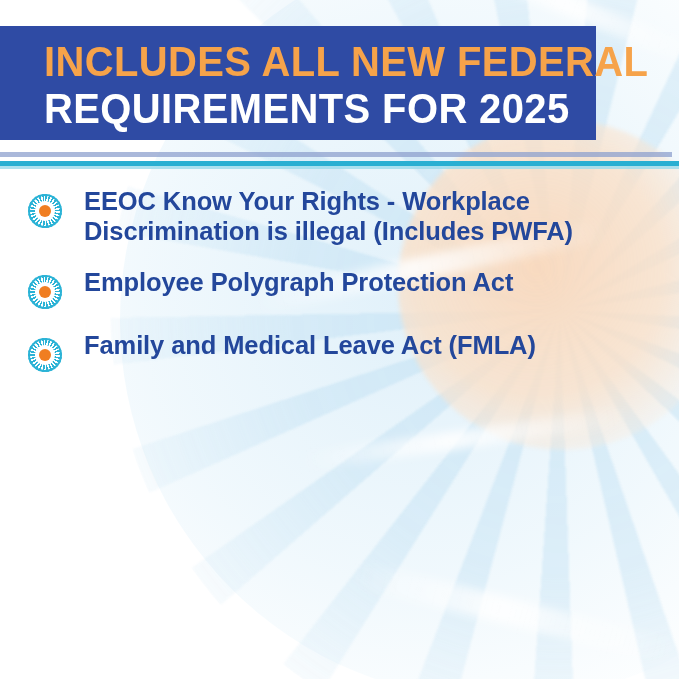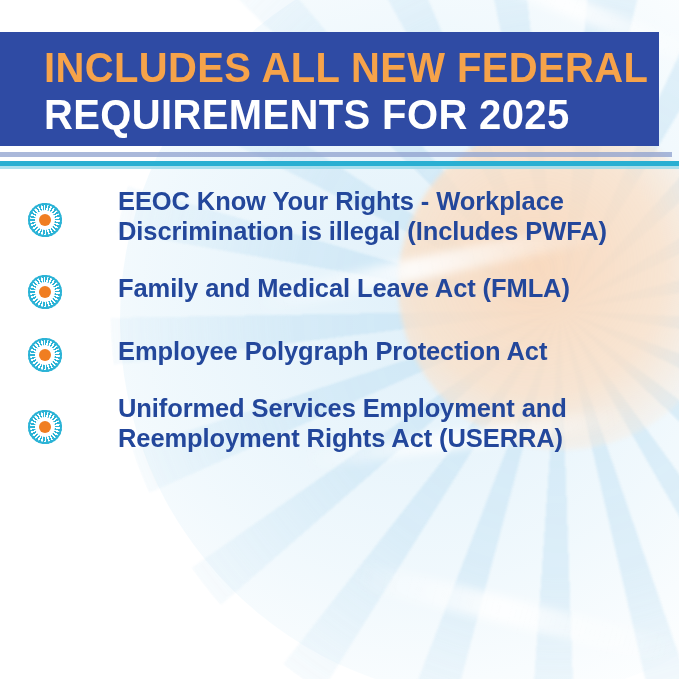--- a/index.html
+++ b/index.html
@@ -88,22 +88,22 @@
   }
   .streak-a { left: 250px; top: 255px; width: 360px; height: 22px; transform: rotate(-12deg); }
   .streak-b { left: 300px; top: 430px; width: 330px; height: 18px; transform: rotate(-8deg);  }
   .streak-c { left: 350px; top: 600px; width: 330px; height: 26px; transform: rotate(14deg);  }
   .streak-d { left: 430px; top: 0px;   width: 300px; height: 20px; transform: rotate(22deg);  }
 
   
   .banner {
     position: absolute;
     left: 0;
-    top: 32px;
-    width: 659px;
+    top: 26px;
+    width: 596px;
     height: 114px;
     background: #2F4BA4;
     box-sizing: border-box;
     padding: 12px 16px 0 44px;
   }
   .banner-line1 {
     color: #F6A34A;
     font-size: 43px;
     line-height: 46px;
     font-weight: 700;
@@ -157,23 +157,22 @@
 
   
   .list {
     position: absolute;
     left: 28px;
     top: 186px;
     width: 640px;
   }
   .item {
     display: flex;
-    align-items: center;
+    align-items: flex-start;
     margin-bottom: 21px;
-    gap: 34px;
   }
   .item-icon {
     flex: 0 0 auto;
     width: 34px;
     height: 34px;
     margin-top: 8px;
     margin-right: 22px;
     position: relative;
   }
   .item-text {
@@ -260,39 +259,29 @@
     </div>
 
 
     <div class="item">
       <span class="item-icon">
         <span class="burst-outer"></span>
           <span class="burst-ring"></span>
         <span class="burst-disc"></span>
           <span class="burst-core"></span>
       </span>
-      <span class="item-text">Family and Medical Leave Act (FMLA)</span>
+      <span class="item-text">Employee Polygraph Protection Act</span>
     </div>
 
     <div class="item">
       <span class="item-icon">
         <span class="burst-outer"></span>
           <span class="burst-ring"></span>
         <span class="burst-disc"></span>
           <span class="burst-core"></span>
       </span>
-      <span class="item-text">Employee Polygraph Protection Act</span>
+      <span class="item-text">Family and Medical Leave Act (FMLA)</span>
     </div>
 
 
-    <div class="item">
-      <span class="item-icon">
-        <span class="burst-outer"></span>
-          <span class="burst-ring"></span>
-        <span class="burst-disc"></span>
-          <span class="burst-core"></span>
-      </span>
-      <span class="item-text">Uniformed Services Employment  and
-Reemployment Rights Act (USERRA)</span>
-    </div>
 
   </div>
 </div>
 
 </body></html>

